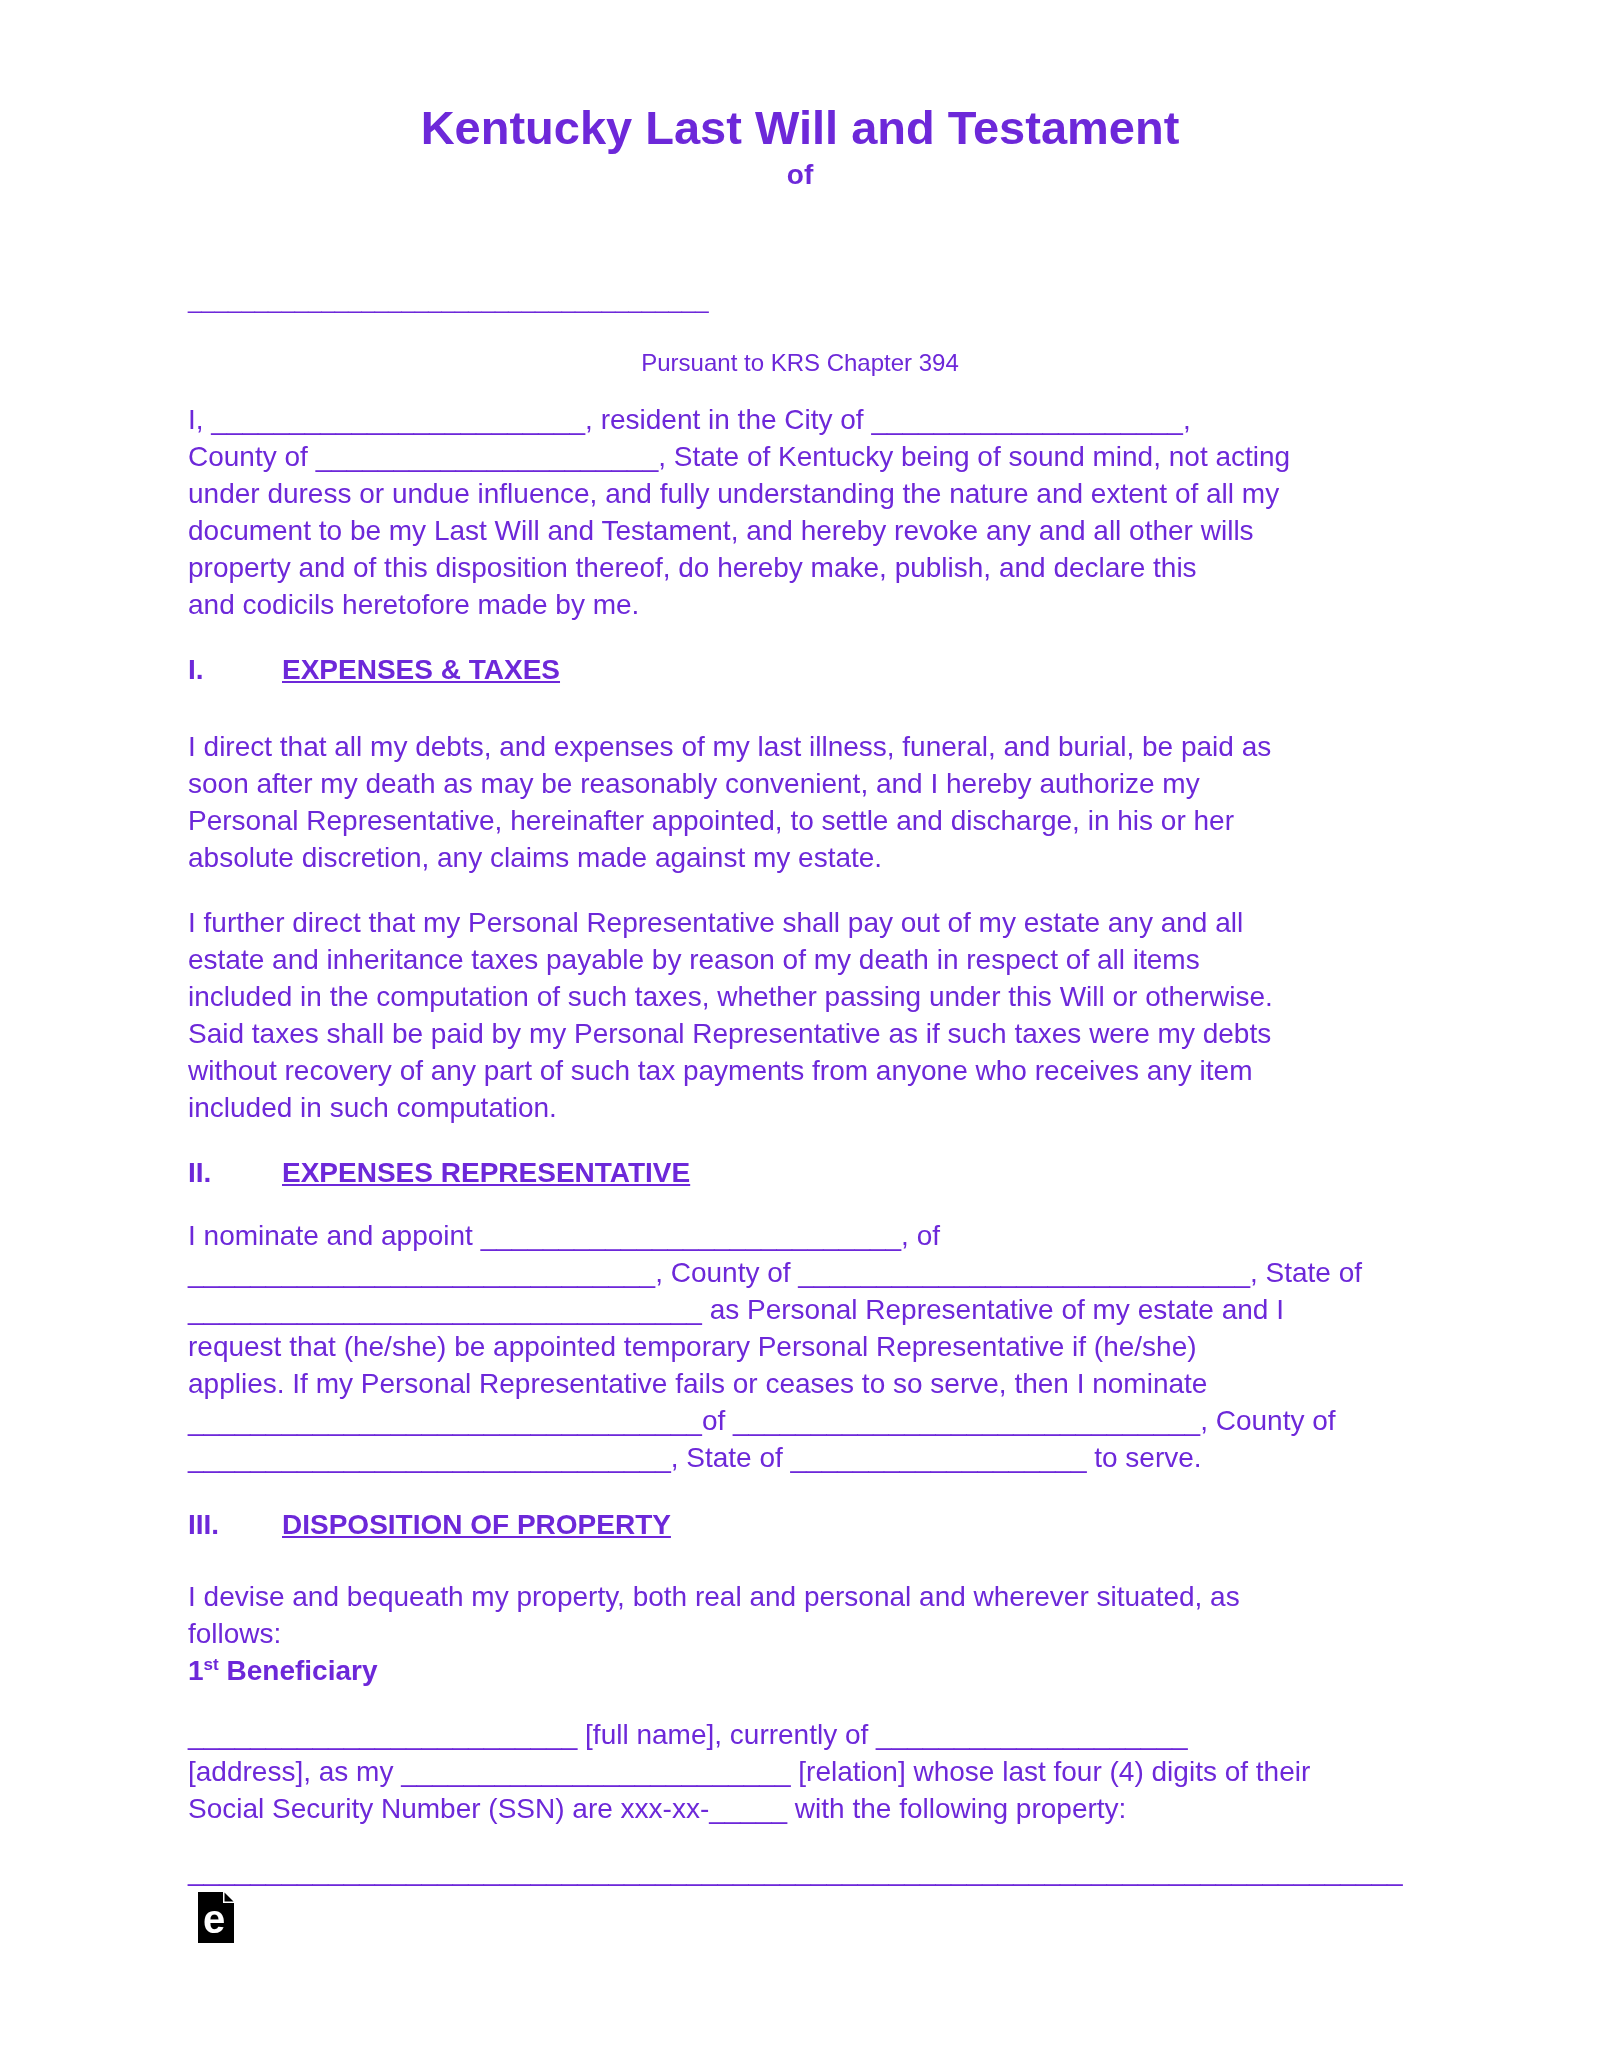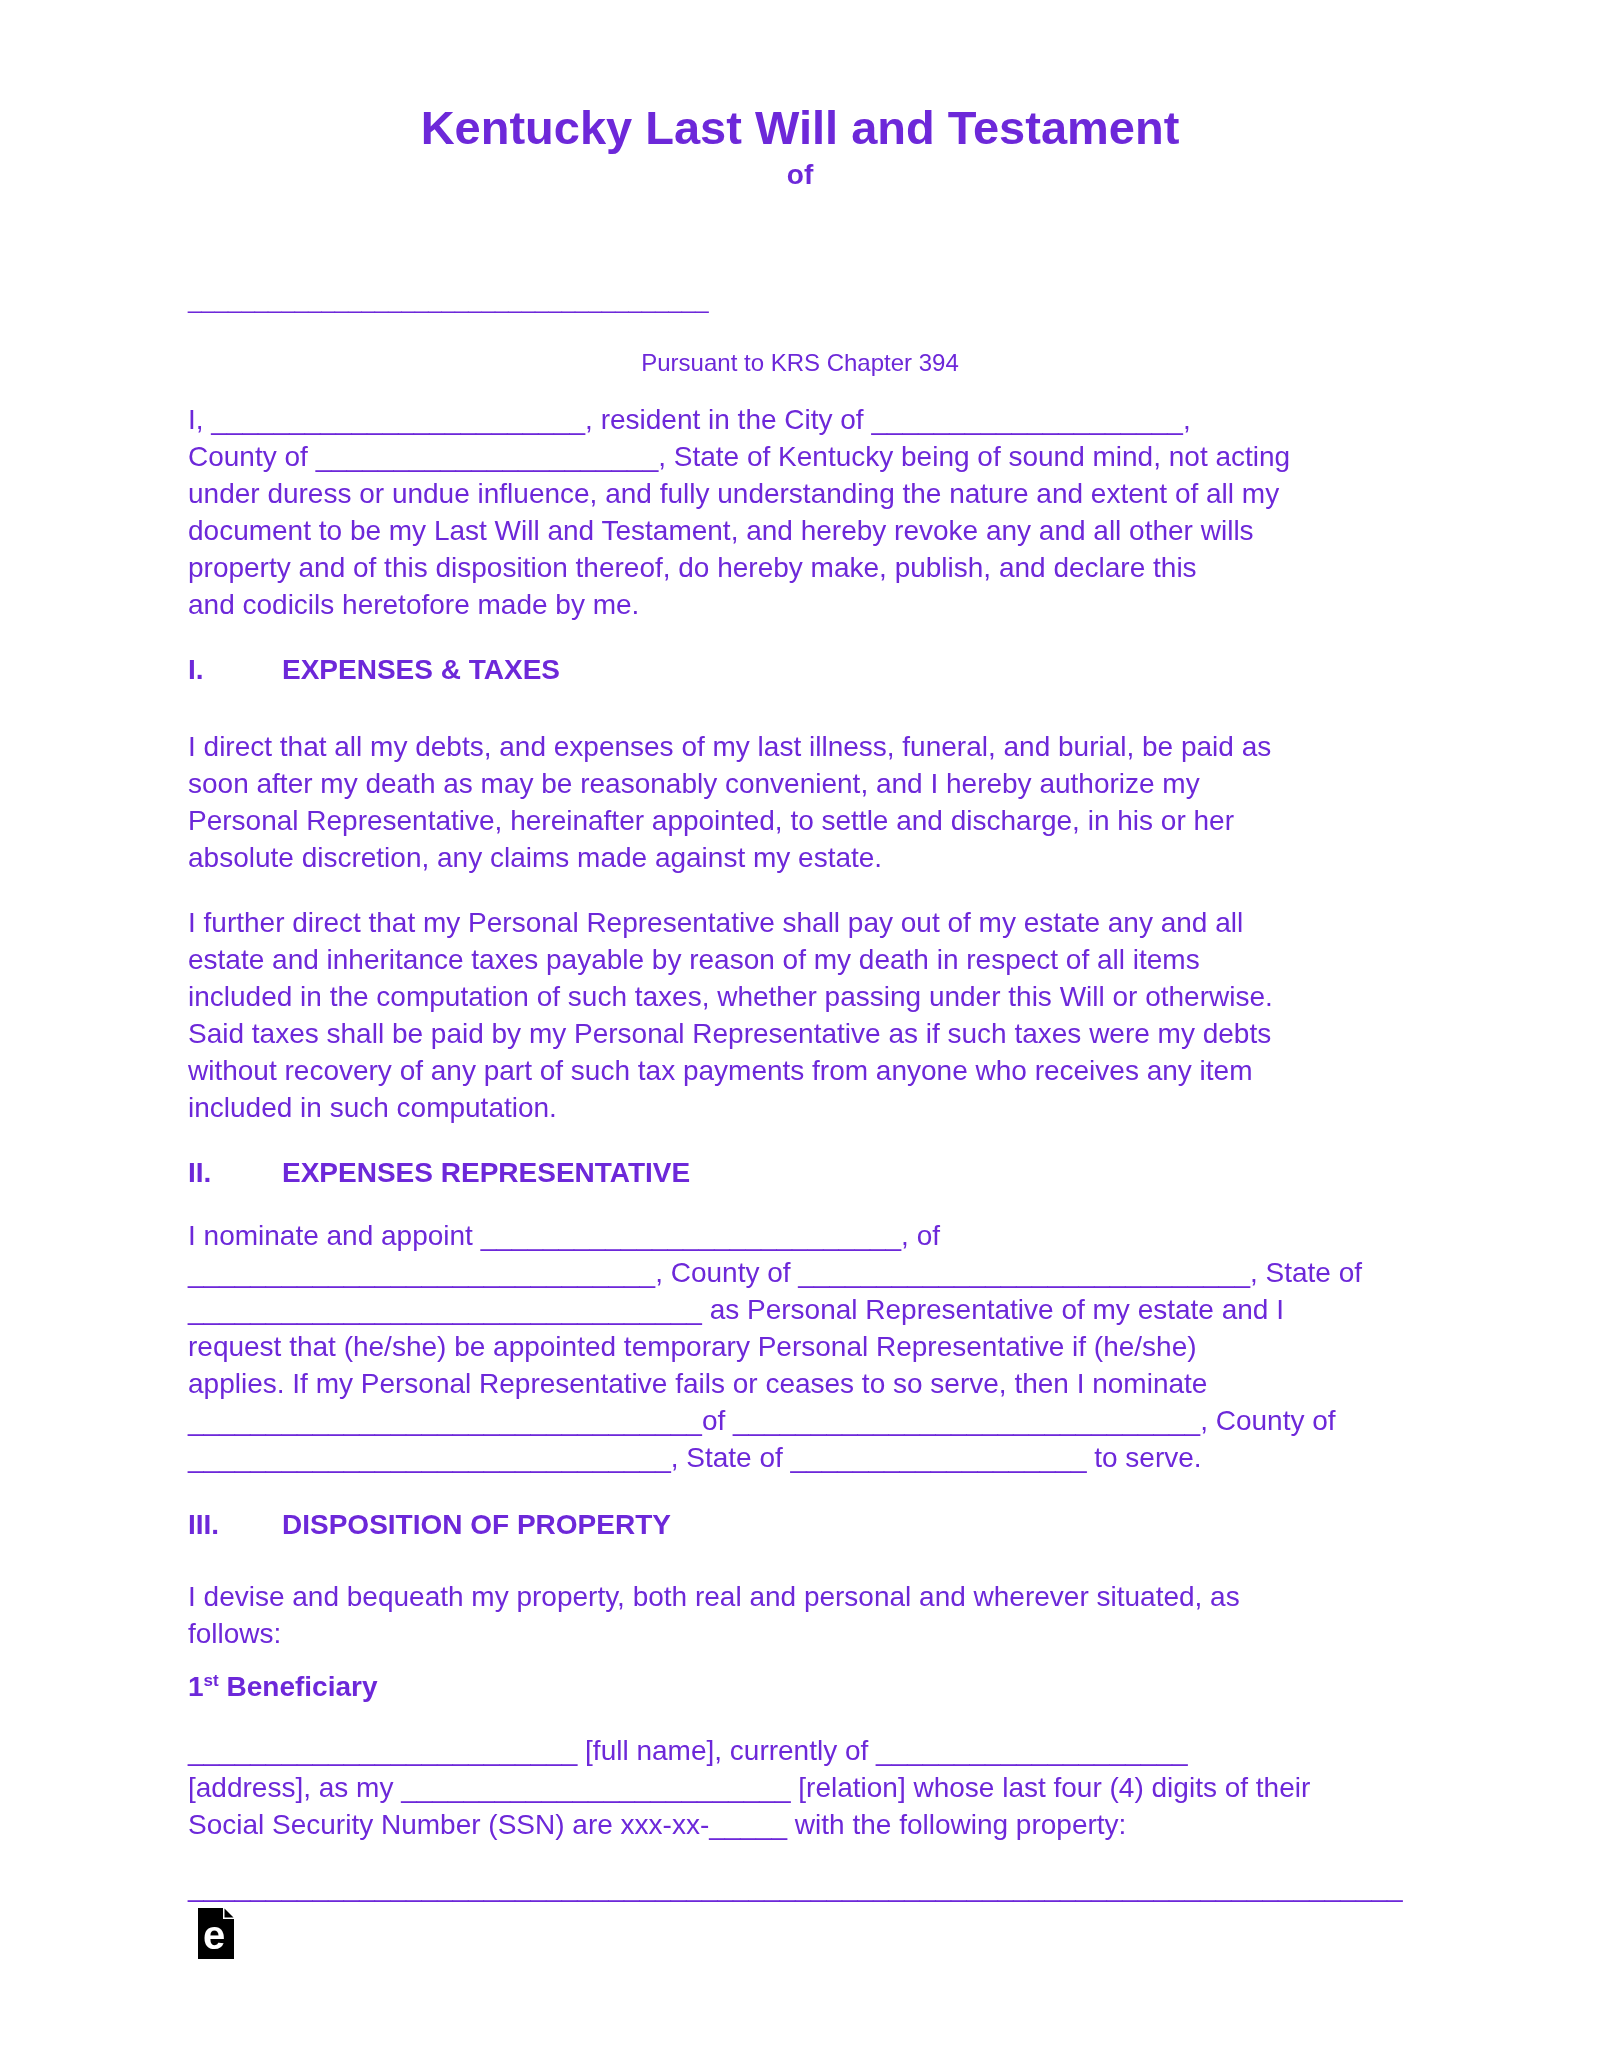--- a/index.html
+++ b/index.html
@@ -52,34 +52,34 @@
   }
   .para .tline {
     white-space: nowrap;
   }
   #intro-para   { margin-top: 22px; }
   .sec-heading {
     font-size: 28px;
     font-weight: bold;
     line-height: 37px;
     white-space: nowrap;
+    text-decoration: underline;
   }
   .sec-num {
     display: inline-block;
     width: 94px;
   }
   #sec1-heading { margin-top: 28px; }
   #sec1-para1   { margin-top: 40px; }
   #sec1-para2   { margin-top: 28px; }
   #sec2-heading { margin-top: 28px; }
   #sec2-para1   { margin-top: 26px; }
   #sec3-heading { margin-top: 30px; }
   #sec3-para1   { margin-top: 35px; }
   .ben-heading {
-    margin-top: 16px;
     font-size: 28px;
     font-weight: bold;
     line-height: 37px;
     white-space: nowrap;
   }
   .ben-heading sup {
     font-size: 17px;
     line-height: 0;
   }
   #ben-para     { margin-top: 27px; }

